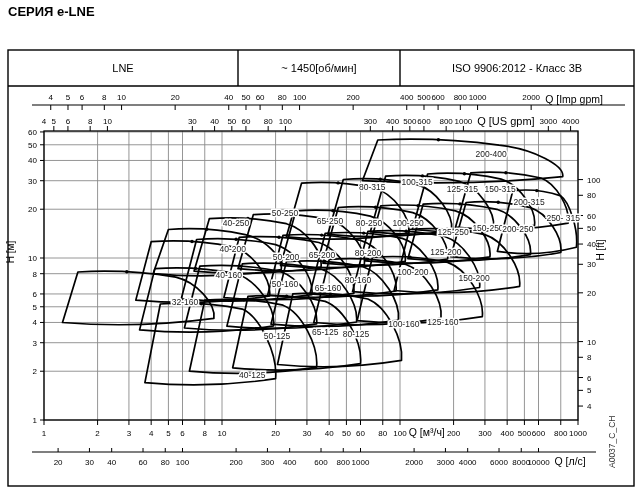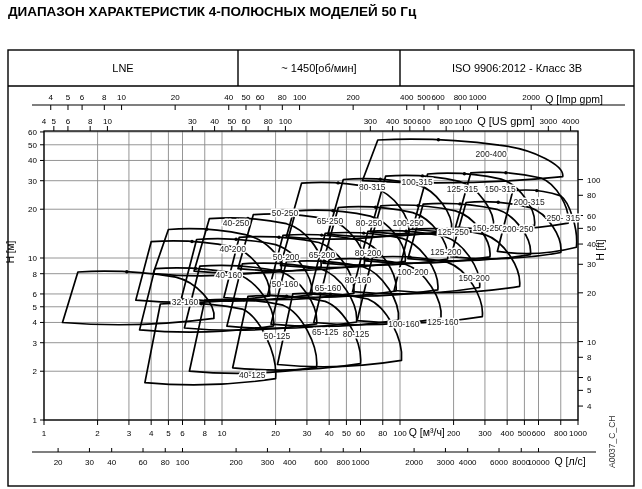--- a/index.html
+++ b/index.html
@@ -10,21 +10,21 @@
   .t2{font-size:13.5px;font-weight:bold;}
   svg{position:absolute;left:0;top:0;}
   .cell{font-size:11px;}
   text{font-family:"Liberation Sans",sans-serif;}
 </style>
 </head>
 <body>
 
 <div class="page">
   <div class="titles">
-    <div class="t2">ДИАПАЗОН ХАРАКТЕРИСТИК 4-ПОЛЮСНЫХ МОДЕЛЕЙ 50 Гц</div>
+    <div class="t1">СЕРИЯ e-LNE</div>
   </div>
 
   <svg width="642" height="489" viewBox="0 0 642 489">
 
     <rect x="8" y="50" width="626" height="436" fill="none" stroke="#000" stroke-width="1.4"></rect>
 
     <line x1="8" y1="86" x2="634" y2="86" stroke="#000" stroke-width="1.4"></line>
     <line x1="238" y1="50" x2="238" y2="86" stroke="#000" stroke-width="1.4"></line>
     <line x1="400" y1="50" x2="400" y2="86" stroke="#000" stroke-width="1.4"></line>
     <text x="123" y="72" text-anchor="middle" font-size="11" class="cell">LNE</text>

